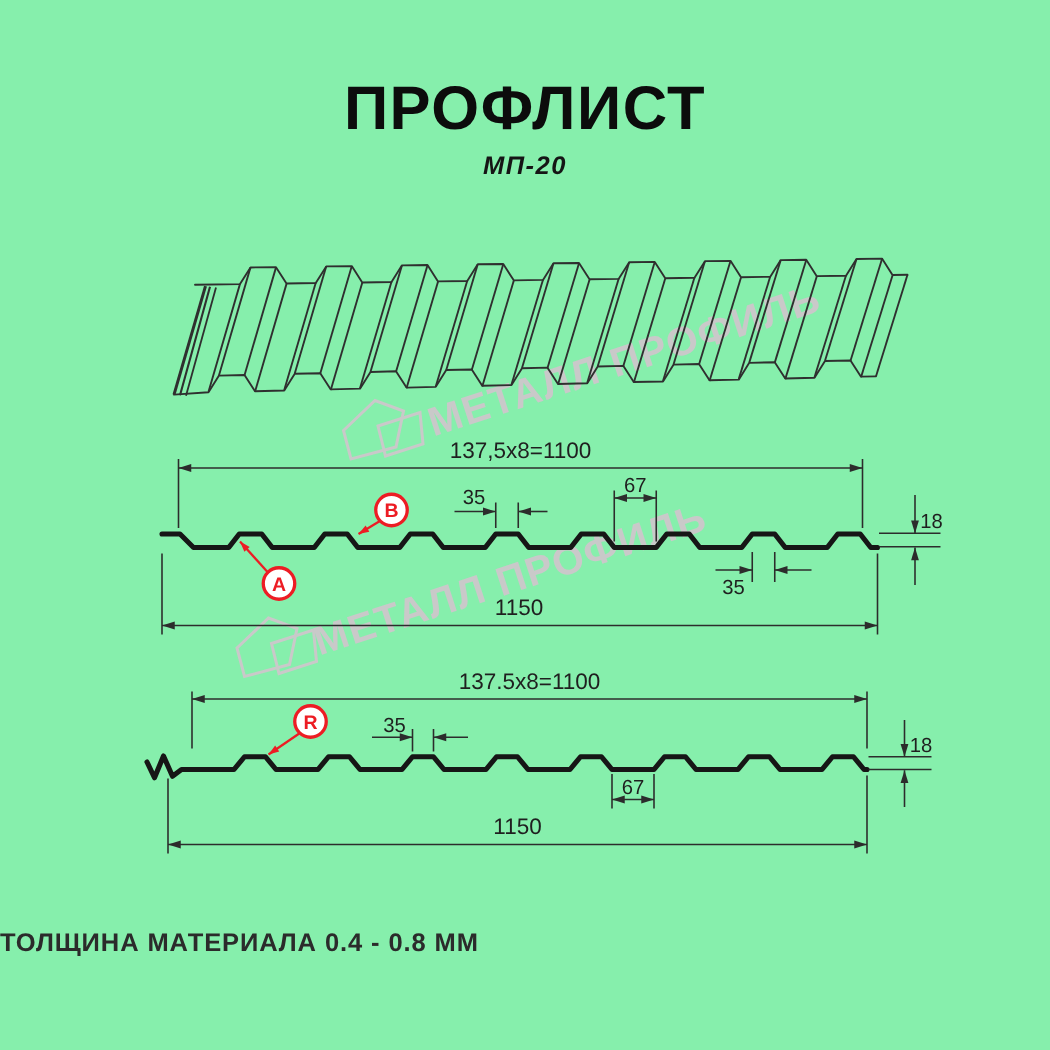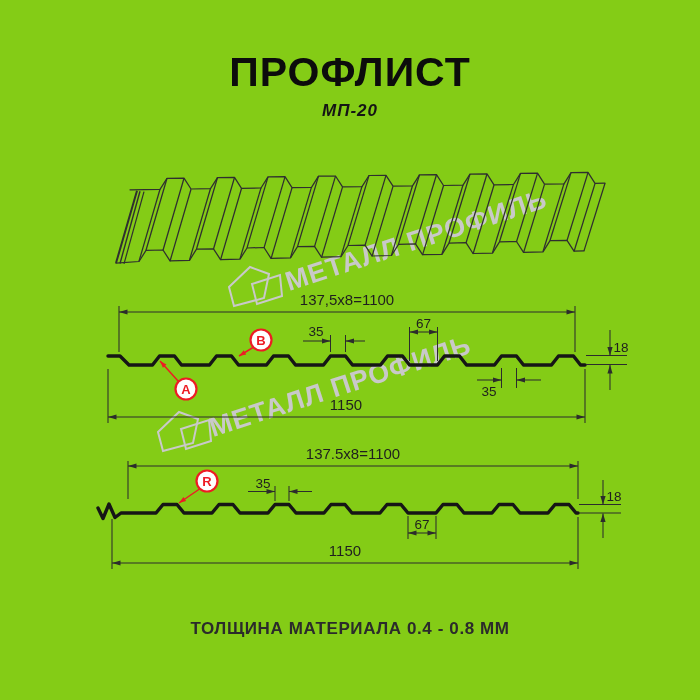--- a/index.html
+++ b/index.html
@@ -1,22 +1,22 @@
 <!DOCTYPE html>
 <html><head>
 <meta charset="utf-8">
 <style>
   html,body{margin:0;padding:0;background:#fff;}
-  .page{position:relative;width:700px;height:700px;background:#84cc16;
+  .page{position:relative;width:700px;height:700px;background:#86efac;
         font-family:"Liberation Sans",sans-serif;overflow:hidden;}
   .title{position:absolute;top:50px;left:0;width:700px;text-align:center;
          font-size:41px;font-weight:bold;letter-spacing:1px;color:#0c0c0c;line-height:1.1;}
   .subtitle{position:absolute;top:101px;left:0;width:700px;text-align:center;
             font-size:17px;font-weight:bold;letter-spacing:1px;color:#151515;font-style:italic;}
-  .footer{position:absolute;top:619px;left:0;width:700px;text-align:center;
+  .footer{position:absolute;top:619px;left:0;width:700px;
           font-size:17px;font-weight:bold;letter-spacing:.6px;color:#2b2b2b;}
   svg{position:absolute;left:0;top:0;}
   text{font-family:"Liberation Sans",sans-serif;}
 </style>
 </head>
 <body>
 
 <div class="page">
   <div class="title">ПРОФЛИСТ</div>
   <div class="subtitle">МП-20</div>

